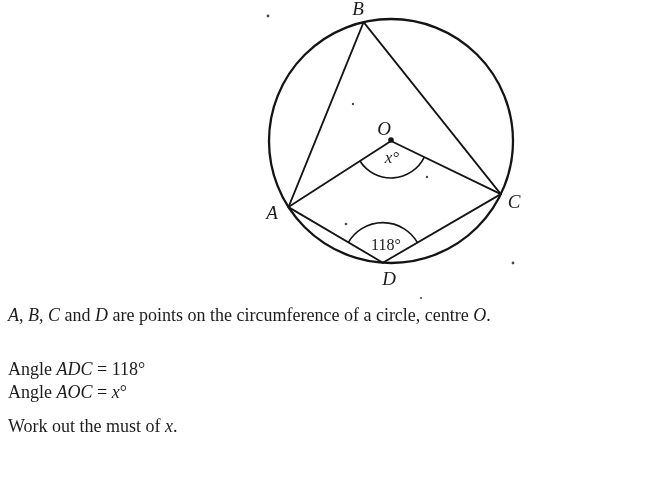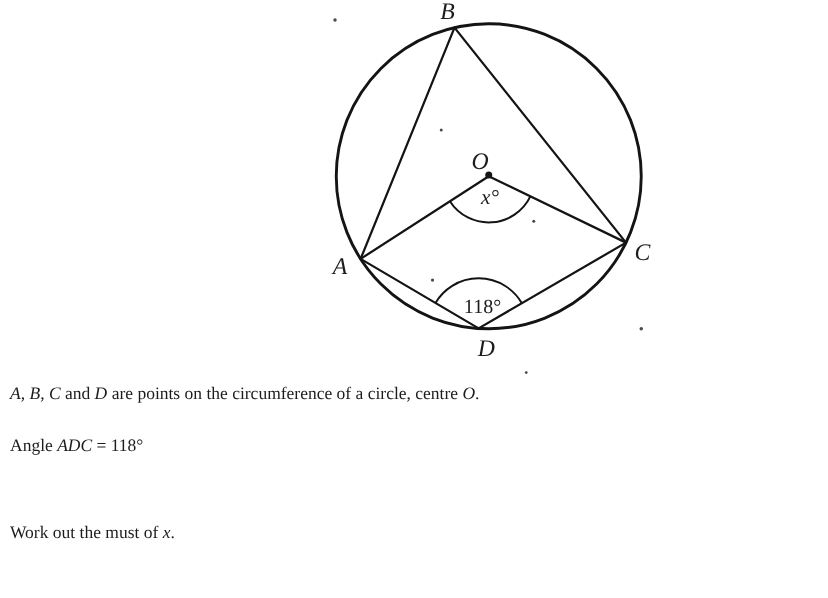--- a/index.html
+++ b/index.html
@@ -51,21 +51,21 @@
   .angle-label.italic {
     font-style: italic;
     font-size: 17px;
   }
   .speck {
     fill: #4a4a4a;
   }
   .textline {
     position: absolute;
     left: 8px;
-    font-size: 14px;
+    font-size: 18px;
     line-height: 23px;
     white-space: nowrap;
   }
   .it {
     font-style: italic;
   }
 </style>
 </head>
 <body>
 
@@ -104,21 +104,22 @@
       <circle class="speck" cx="346" cy="224" r="1.3"></circle>
       <circle class="speck" cx="513" cy="263" r="1.4"></circle>
       <circle class="speck" cx="421" cy="298" r="1.1"></circle>
     </g>
   </svg>
 
   <div class="textline" style="top:304px;">
     <span class="it">A</span><span>, </span><span class="it">B</span><span>, </span><span class="it">C</span><span> and </span><span class="it">D</span><span> are points on the circumference of a circle, centre </span><span class="it">O</span><span>.</span>
   </div>
 
-  <div class="textline" style="top:346px;">
+  <div class="textline" style="top:358px;">
     <div><span>Angle </span><span class="it">ADC</span><span> = 118°</span></div>
+    <div><span>Angle </span><span class="it">AOC</span><span> = </span><span class="it">x</span><span>°</span></div>
   </div>
 
   <div class="textline" style="top:415px;">
     <div><span>Work out the must of </span><span class="it">x</span><span>.</span></div>
   </div>
 
 </div>
 
 </body></html>

